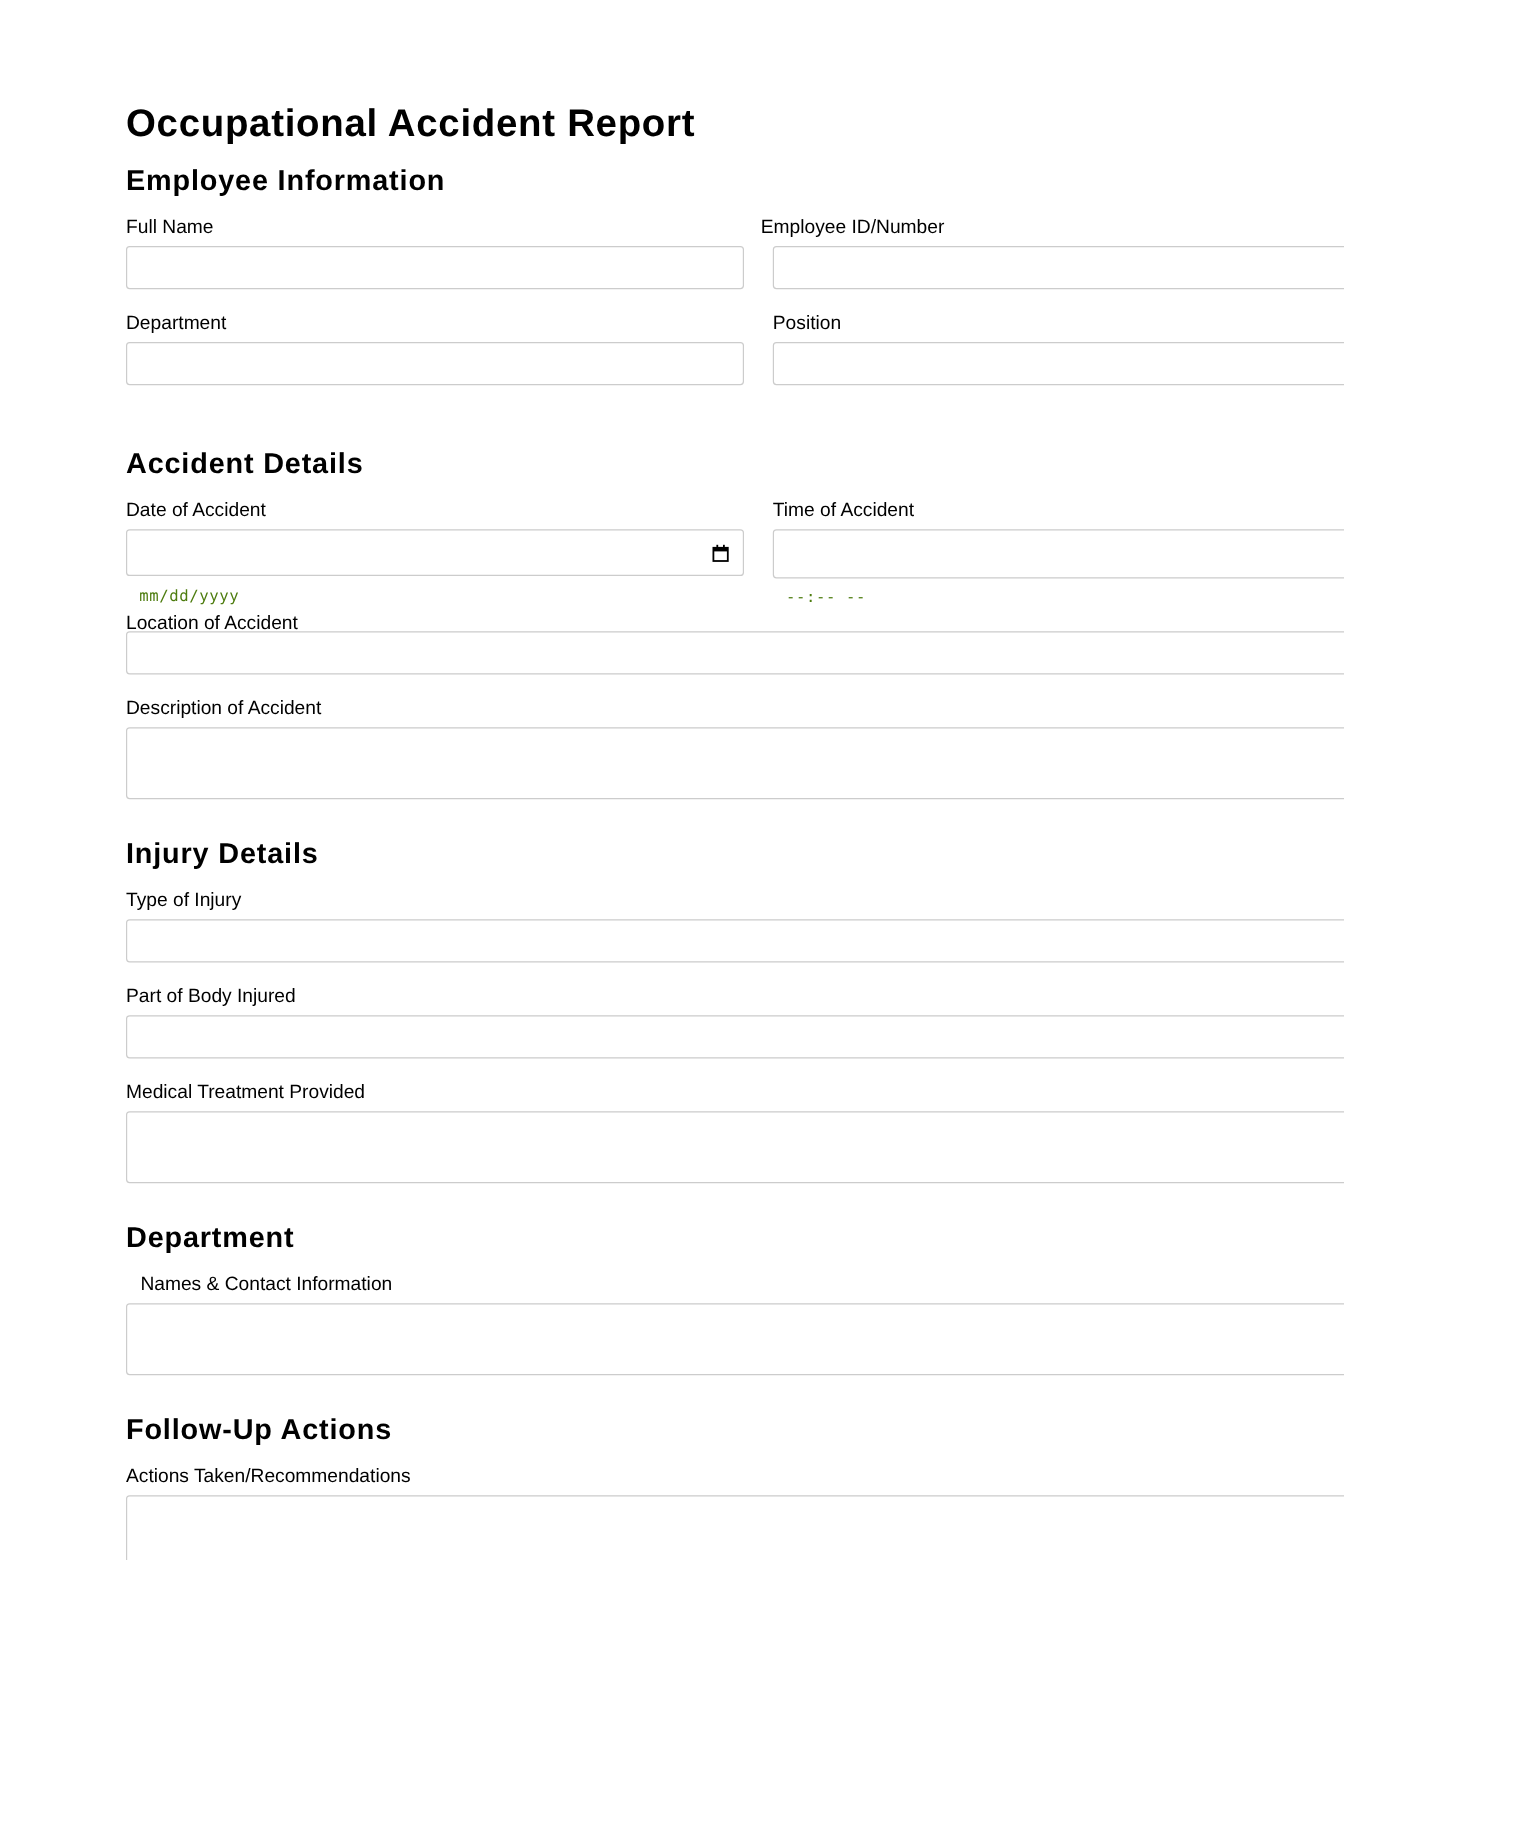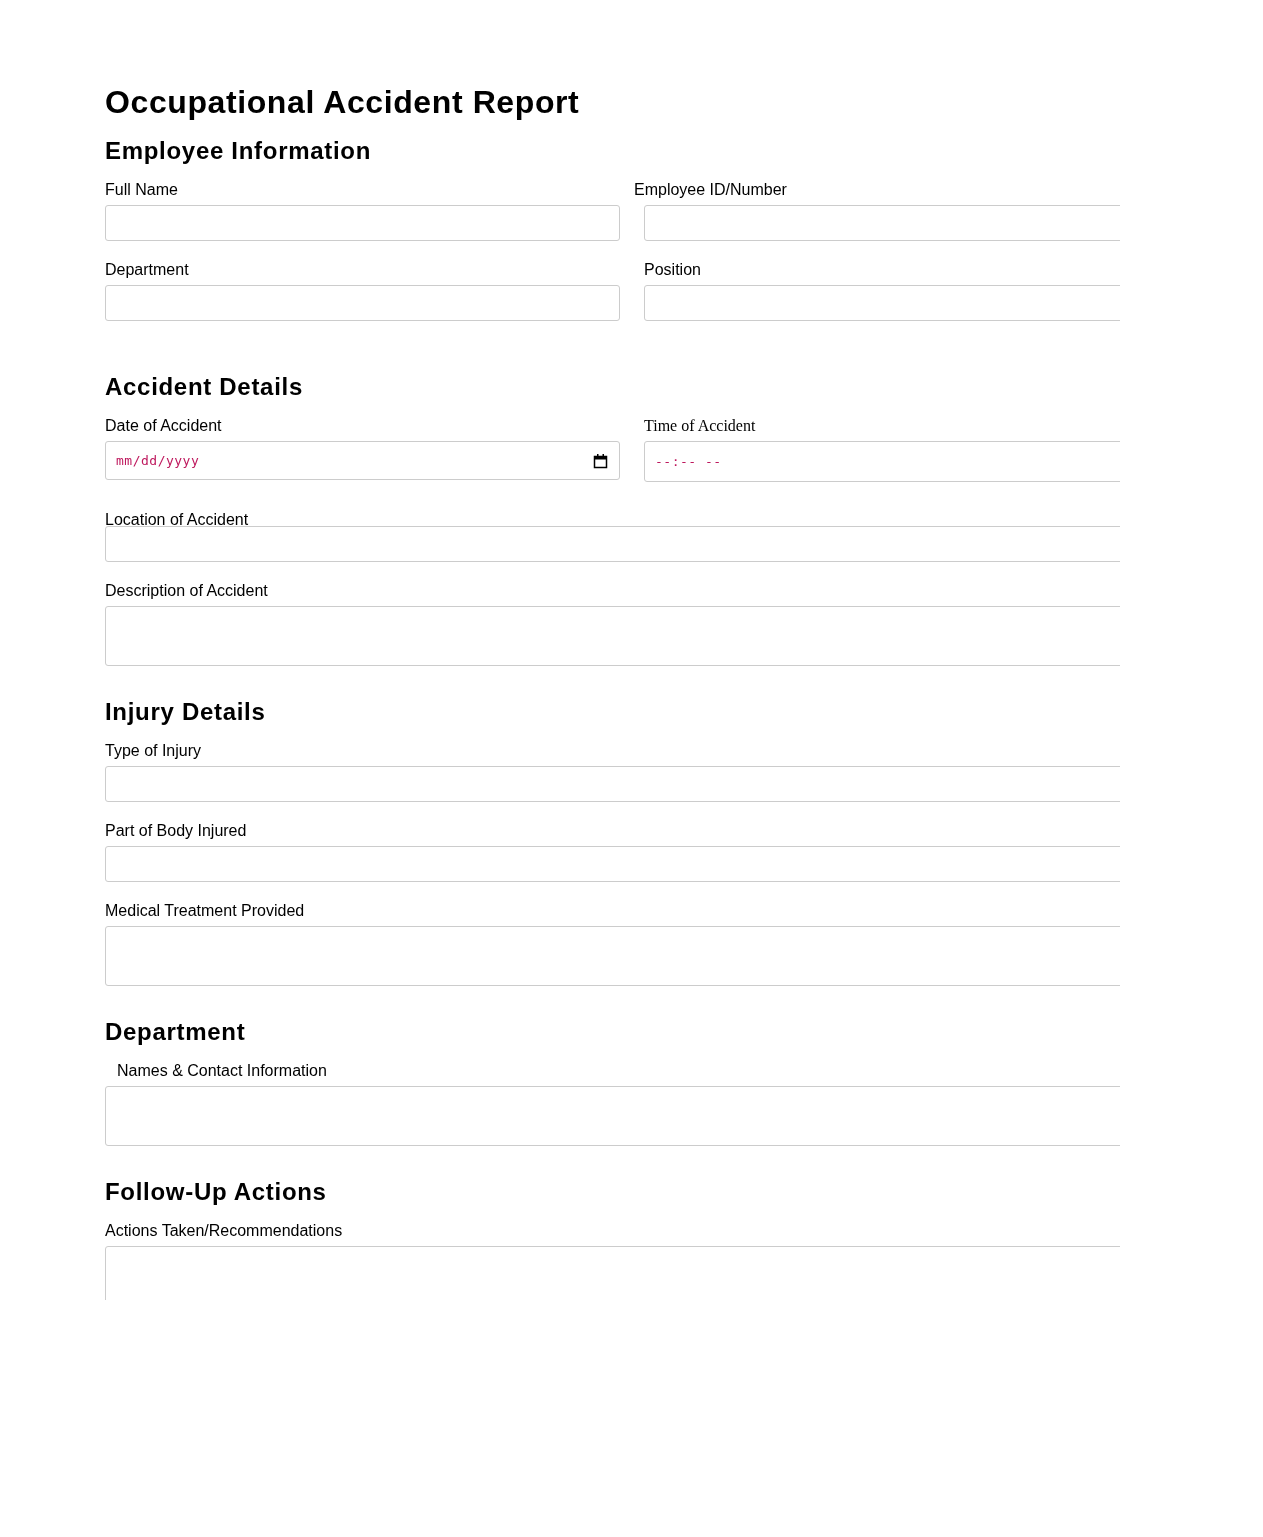--- a/index.html
+++ b/index.html
@@ -8,21 +8,21 @@
   .container { position: absolute; left: 105px; top: 0; width: 1053px; }
   h1 { position: absolute; left: 0; top: 82px; margin: 0; font-size: 32px; font-weight: bold; letter-spacing: 0.6px; line-height: 40px; }
   h2 { position: absolute; left: 0; margin: 0; font-size: 24px; font-weight: bold; letter-spacing: 0.7px; line-height: 30px; }
   .label { position: absolute; font-size: 16px; line-height: 20px; white-space: nowrap; }
   .field { position: absolute; box-sizing: border-box; border: 1px solid #cccccc; border-radius: 3px; background: #fff; }
   .half-l { left: 0; width: 515px; }
   .half-r { left: 539px; width: 514px; }
   .full { left: 0; width: 1053px; }
   .h36 { height: 36px; }
   .h60 { height: 60px; }
-  .ph { position: absolute; left: 10px; font-family: "DejaVu Sans Mono", "Liberation Mono", monospace; font-size: 13px; color: #be185d; letter-spacing: 0.5px; }
+  .ph { position: absolute; left: 10px; font-family: "DejaVu Sans Mono", "Liberation Mono", monospace; font-size: 13px; color: #4d7c0f; letter-spacing: 0.5px; margin-top: 37px; }
   .ico { position: absolute; }
 </style>
 </head>
 <body>
 
 <div class="clip">
 <div class="container">
 
   <h1>Occupational Accident Report</h1>
 
@@ -46,21 +46,21 @@
   <div class="field half-l" style="top:441px; height:39px;">
     <span class="ph" style="top:11px;">mm/dd/yyyy</span>
     <svg class="ico" style="right:11px; top:11px;" width="15" height="16" viewBox="0 0 15 16">
       <rect x="1.5" y="3.5" width="12" height="11" fill="none" stroke="#000" stroke-width="1.5"></rect>
       <rect x="1.5" y="3.5" width="12" height="3" fill="#000"></rect>
       <rect x="4" y="1" width="1.5" height="3" fill="#000"></rect>
       <rect x="9.5" y="1" width="1.5" height="3" fill="#000"></rect>
     </svg>
   </div>
 
-  <div class="label" style="left:539px; top:416px;font-family:Liberation Serif, serif;">Time of Accident</div>
+  <div class="label" style="left:539px; top:416px;">Time of Accident</div>
   <div class="field half-r" style="top:441px; height:41px;">
     <span class="ph" style="top:12px;">--:-- --</span>
     <svg class="ico" style="right:12px; top:13px;" width="14" height="14" viewBox="0 0 14 14">
       <circle cx="7" cy="7" r="5.8" fill="none" stroke="#000" stroke-width="1.5"></circle>
       <path d="M7 3.8 V7.2 L9.3 9" fill="none" stroke="#000" stroke-width="1.4"></path>
     </svg>
   </div>
 
   <div class="label" style="left:0; top:510px;">Location of Accident</div>
   <div class="field full h36" style="top:526px;"></div>

